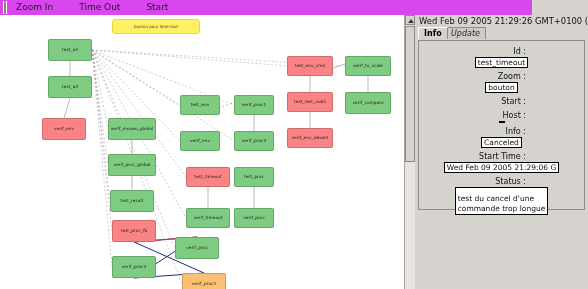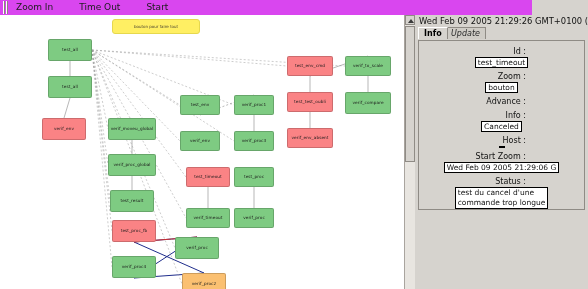--- a/index.html
+++ b/index.html
@@ -108,21 +108,21 @@
   .flabel{
     width:55px;text-align:right;padding-right:6px;
     font-size:8px;line-height:11px;color:#111;white-space:nowrap;
   }
   .fval{
     flex:1;height:11px;box-sizing:border-box;
     background:#fff;border:1px solid #000;
     font-size:7.5px;line-height:9px;padding:0 2px;color:#111;
     white-space:nowrap;overflow:hidden;
   }
-  .fval.area{height:30px;white-space:pre-line;line-height:10px;padding-top:0;}
+  .fval.area{height:30px;white-space:pre-line;line-height:10px;padding-top:6px;}
 </style>
 </head>
 <body>
 
 <div class="app">
 
   <div class="toolbar">
     <div class="tb-grip"></div>
     <div class="tb-btn">Zoom In</div>
     <div class="tb-btn">Time Out</div>
@@ -210,32 +210,32 @@
     <div class="form" id="form-fields">
         <div class="frow">
           <div class="flabel">Id :</div>
           <div class="fval">test_timeout</div>
         </div>
         <div class="frow">
           <div class="flabel">Zoom :</div>
           <div class="fval">bouton</div>
         </div>
         <div class="frow">
-          <div class="flabel">Advance :</div>
+          <div class="flabel">Start :</div>
+        </div>
+        <div class="frow">
+          <div class="flabel">Host :</div>
+          <div class="fval"></div>
         </div>
         <div class="frow">
           <div class="flabel">Info :</div>
           <div class="fval">Canceled</div>
         </div>
         <div class="frow">
-          <div class="flabel">Host :</div>
-          <div class="fval"></div>
-        </div>
-        <div class="frow">
-          <div class="flabel">Start Zoom :</div>
+          <div class="flabel">Start Time :</div>
           <div class="fval">Wed Feb 09 2005 21:29:06 G</div>
         </div>
         <div class="frow">
           <div class="flabel">Status :</div>
           <div class="fval area">test du cancel d'une
 commande trop longue</div>
         </div>
       </div>
   </div>
 

